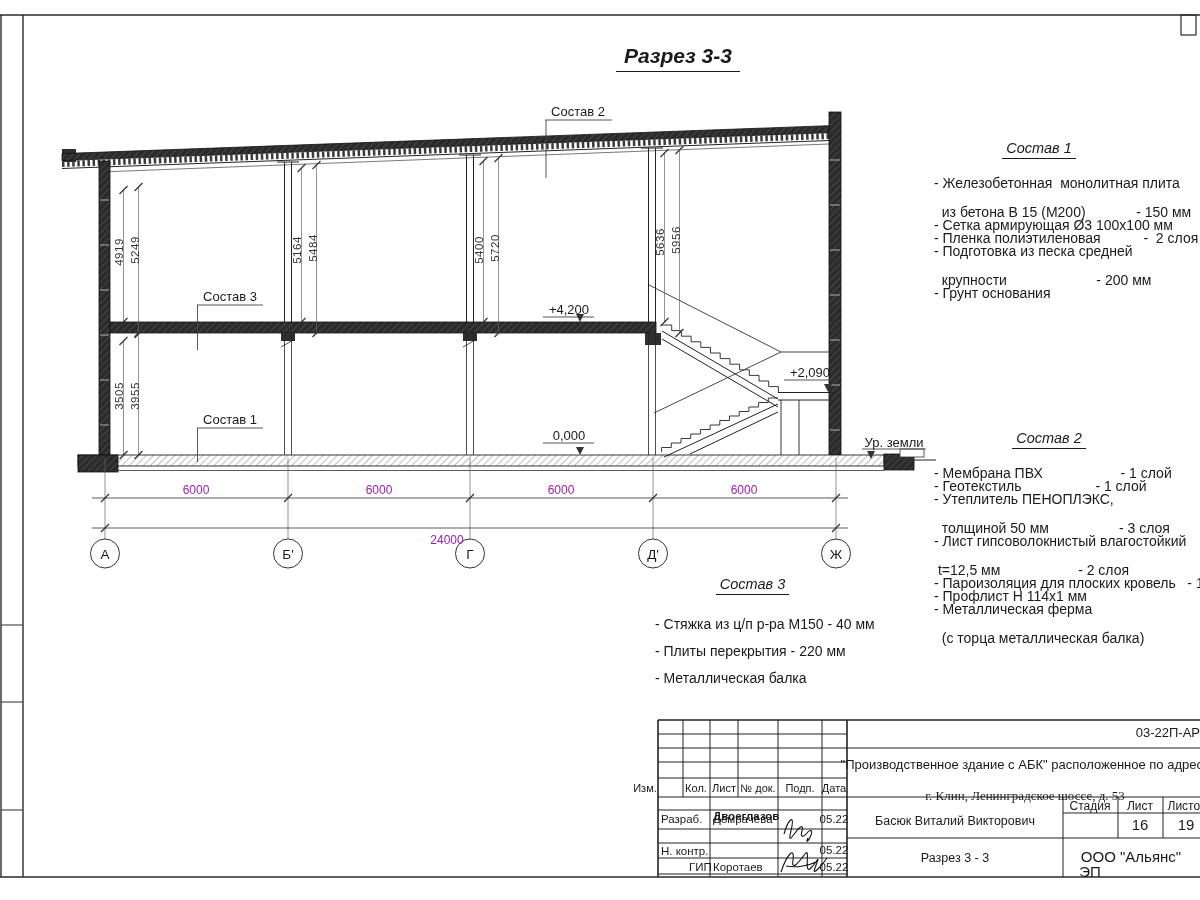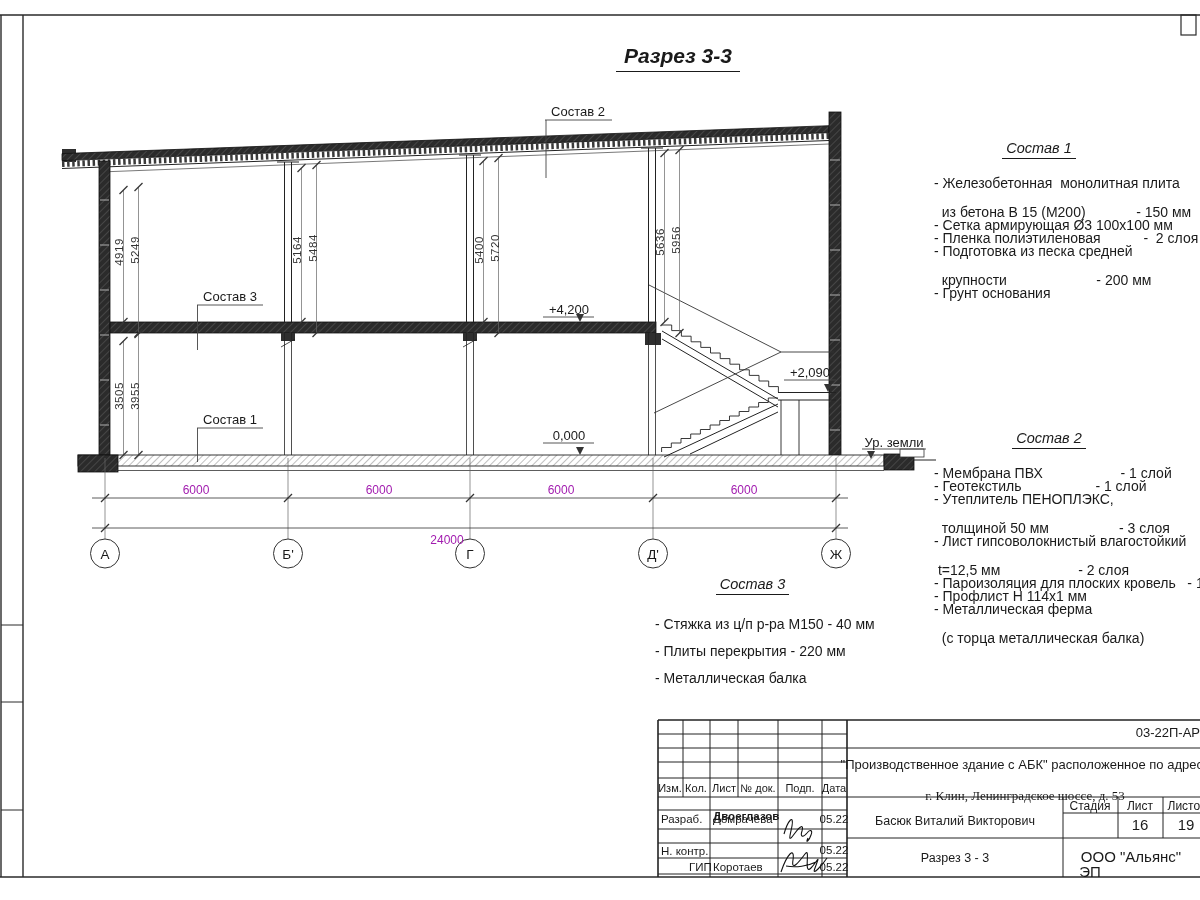--- a/index.html
+++ b/index.html
@@ -321,21 +321,21 @@
   <span class="line item" style="margin-top:0;">- Стяжка из ц/п р-ра М150 - 40 мм</span>
   <span class="line item">- Плиты перекрытия - 220 мм</span>
   <span class="line item">- Металлическая балка</span>
 </div>
 
 
 <div class="lbl tb-code" style="left:847px;top:725px;width:353px;">03-22П-АР</div>
 <div class="ctr tb-obj" style="left:1025px;top:757px;">"Производственное здание с АБК" расположенное по адресу</div>
 <div class="ctr tb-obj" style="left:1025px;top:788px;font-family:Liberation Serif, serif;">г. Клин, Ленинградское шоссе, д. 53</div>
 
-<div class="ctr tb" style="left:670px;top:782px;">Изм.</div>
+<div class="ctr tb" style="left:645px;top:782px;">Изм.</div>
 <div class="ctr tb" style="left:696px;top:782px;">Кол.</div>
 <div class="ctr tb" style="left:724px;top:782px;">Лист</div>
 <div class="ctr tb" style="left:758px;top:782px;">№ док.</div>
 <div class="ctr tb" style="left:800px;top:782px;">Подп.</div>
 <div class="ctr tb" style="left:834px;top:782px;">Дата</div>
 
 <div class="lbl tb-cell" style="left:661px;top:813px;">Разраб.</div>
 <div class="lbl tb-cell" style="left:713px;top:813px;">Домрачева</div>
 <div class="ctr tb-cell" style="left:834px;top:813px;">05.22</div>
 <div class="lbl tb-cell" style="left:661px;top:845px;">Н. контр.</div>

